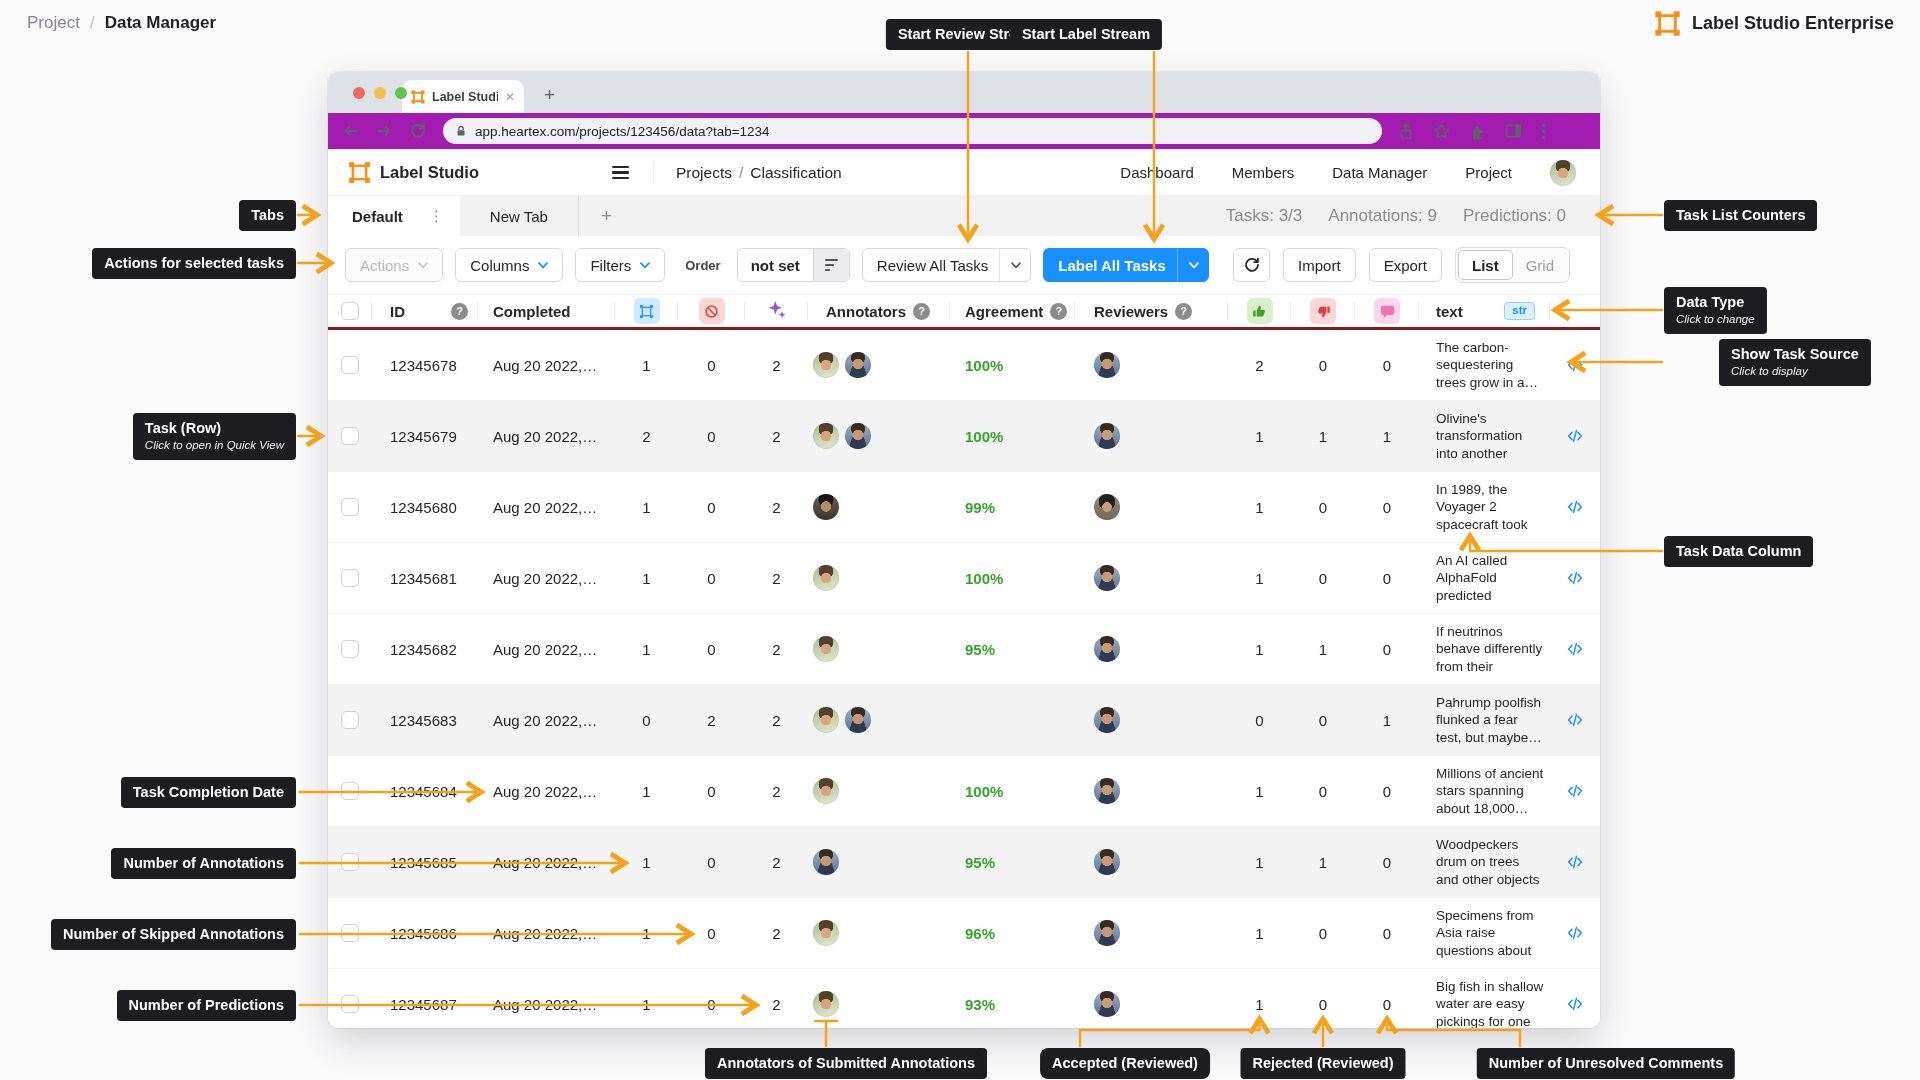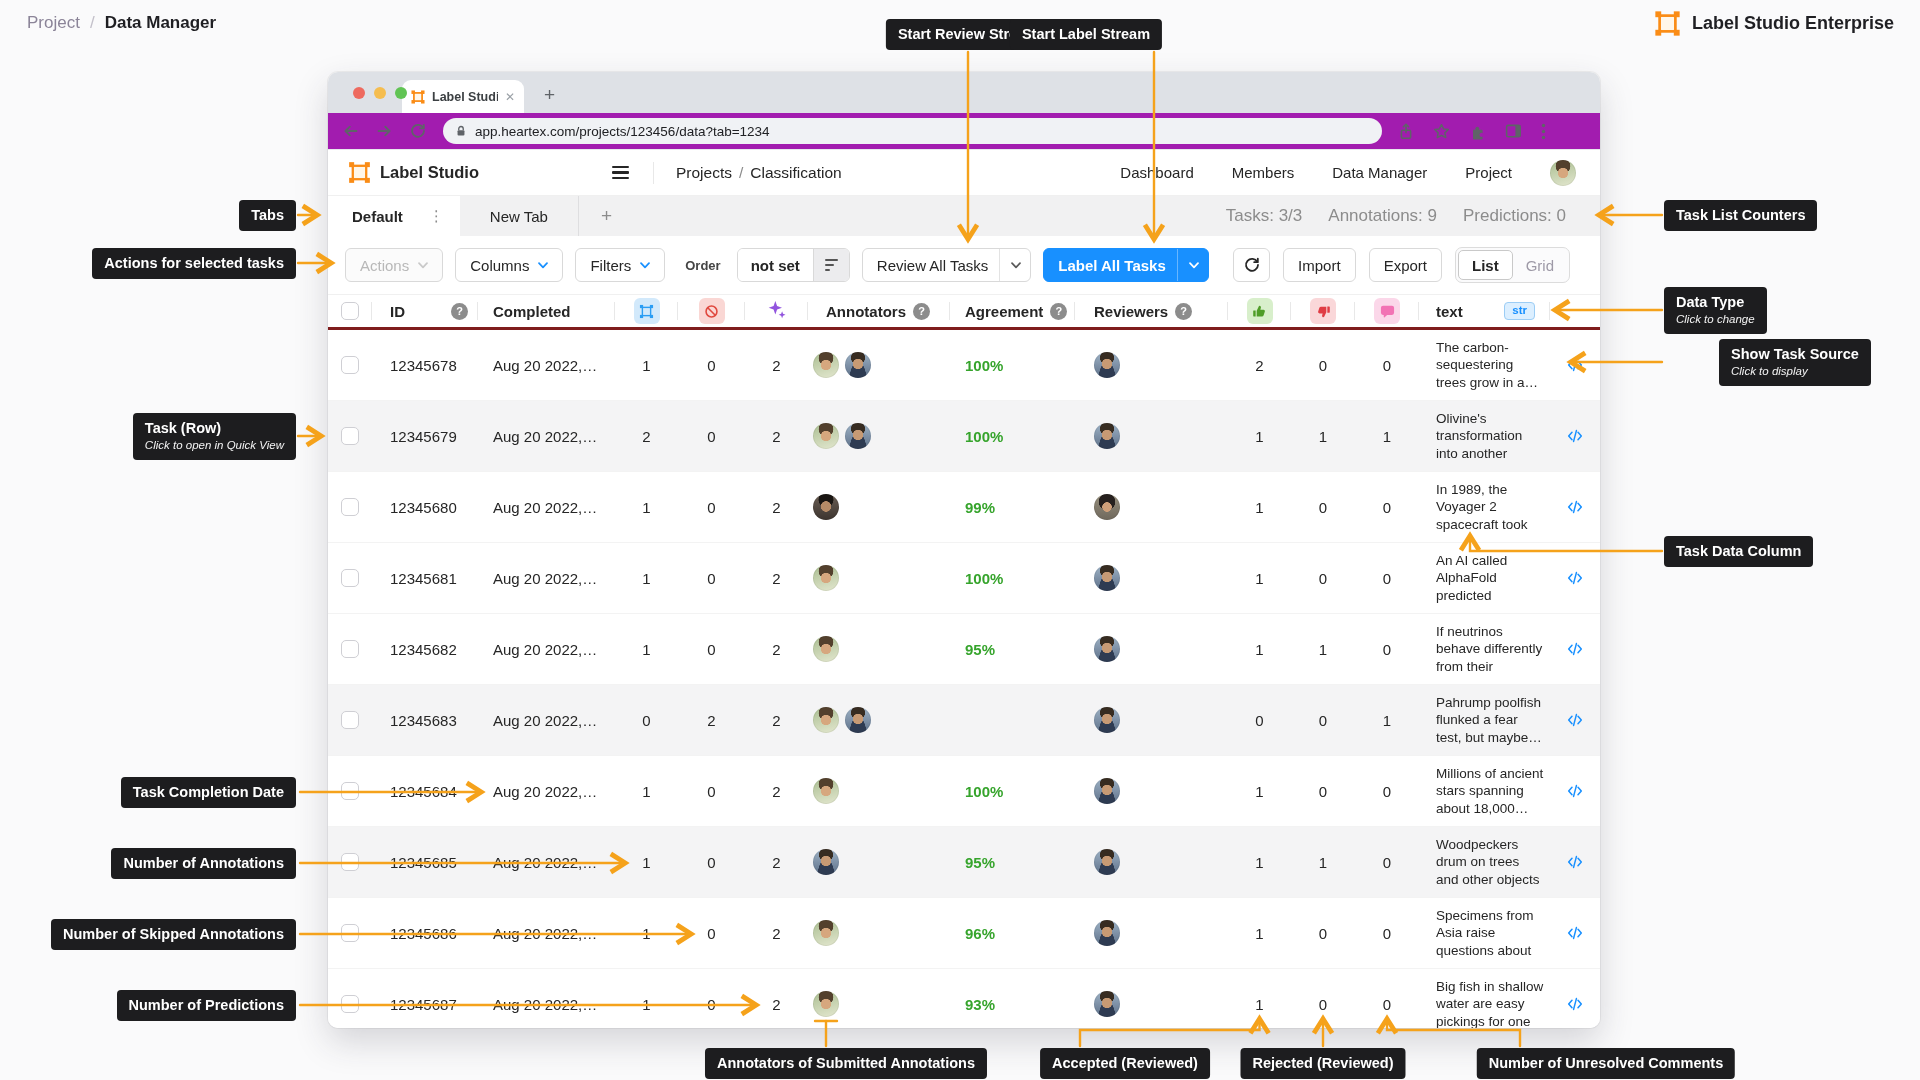--- a/index.html
+++ b/index.html
@@ -702,21 +702,21 @@
   <span>Data Type</span>
   <span class="sub">Click to change</span>
 </div>
 <div class="callout" style="left:1719px; top:339px;">
   <span>Show Task Source</span>
   <span class="sub">Click to display</span>
 </div>
 <div class="callout" style="left:1664px; top:536px;"><span>Task Data Column</span></div>
 
 <div class="callout co-center" style="left:846px; top:1048px;"><span>Annotators of Submitted Annotations</span></div>
-<div class="callout co-center" style="left:1125px; top:1048px;"><span>Accepted (Reviewed)</span></div>
+<div class="callout co-center" style="left:1125px; top:1048px;border-radius:8px;"><span>Accepted (Reviewed)</span></div>
 <div class="callout co-center" style="left:1323px; top:1048px;"><span>Rejected (Reviewed)</span></div>
 <div class="callout co-center" style="left:1606px; top:1048px;"><span>Number of Unresolved Comments</span></div>
 
 <svg id="arrows" width="1920" height="1080" viewBox="0 0 1920 1080">
   <defs>
     <marker id="ah" markerWidth="10" markerHeight="10" refX="6.5" refY="5" orient="auto">
       <path d="M1 1.2L7 5 1 8.8" fill="none" stroke="#F5A21B" stroke-width="2"></path>
     </marker>
   </defs>
   <g fill="none" stroke="#F5A21B" stroke-width="2.4" stroke-linecap="round">

